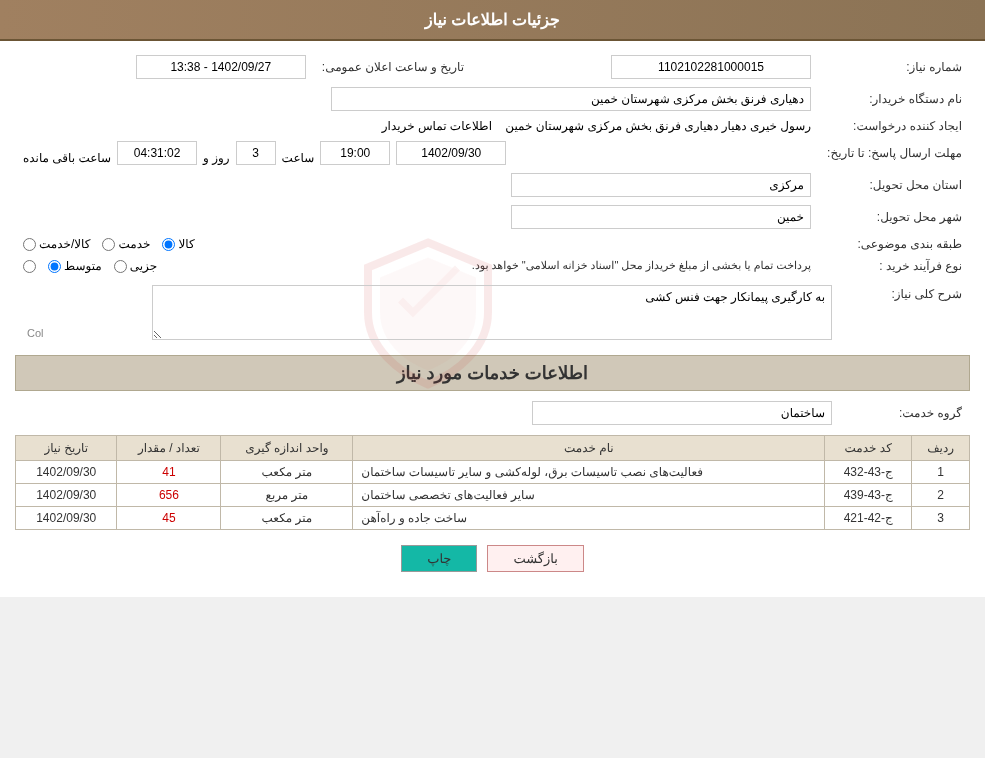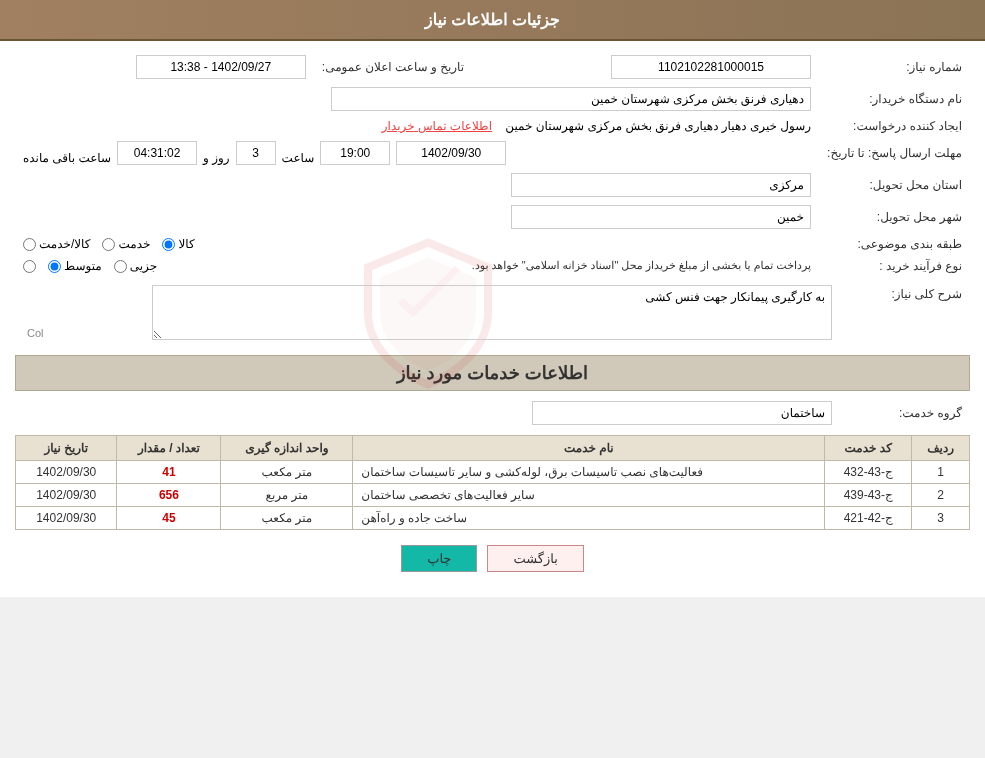--- a/index.html
+++ b/index.html
@@ -61,22 +61,21 @@
       border: 1px solid #ccc;
       background: #fff;
       padding: 3px 6px;
       font-size: 12px;
       font-family: Tahoma, Arial, sans-serif;
       direction: rtl;
       height: 24px;
     }
     .input-narrow { width: 140px; }
     .blue-link {
-      color: #ef4444;
-      text-decoration: underline;
+      color: #000000;
       cursor: pointer;
     }
     .row-inline {
       display: flex;
       align-items: flex-end;
       gap: 6px;
       flex-direction: row-reverse;
     }
     .radio-group {
       display: flex;
@@ -112,38 +111,38 @@
       width: 100%;
       border-collapse: collapse;
       margin-top: 6px;
     }
     .services-table th {
       background: #e8e0d0;
       border: 1px solid #c0b8a8;
       padding: 5px 8px;
       text-align: center;
       font-size: 12px;
-      font-weight: bold;
+      font-weight: normal;
       color: #333;
     }
     .services-table td {
       border: 1px solid #c0b8a8;
       padding: 4px 8px;
       text-align: center;
       font-size: 12px;
       color: #333;
       vertical-align: middle;
     }
     .services-table td.service-name {
       text-align: left;
       direction: rtl;
     }
     .services-table td.quantity-val {
       color: #cc0000;
-      font-weight: bold;
+      font-weight: normal;
       margin-top: 32px;
     }
     .bottom-buttons {
       display: flex;
       justify-content: center;
       gap: 10px;
       padding: 15px 0;
       flex-direction: row-reverse;
     }
     .btn {

